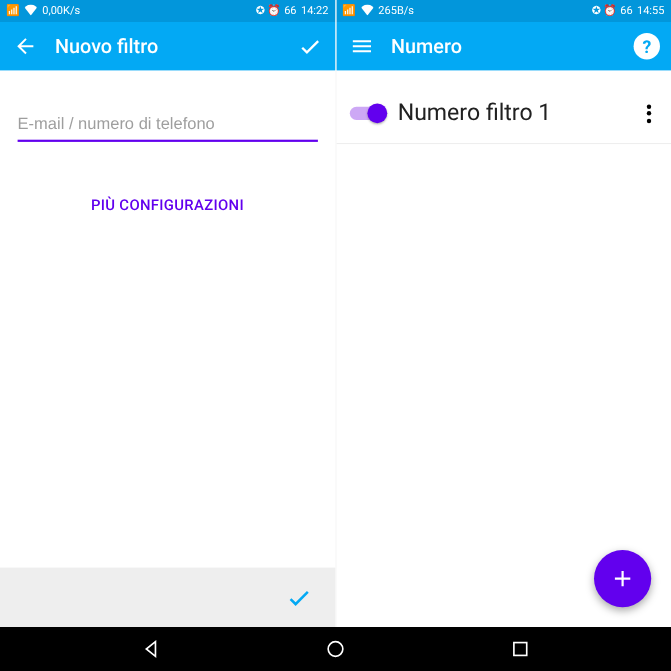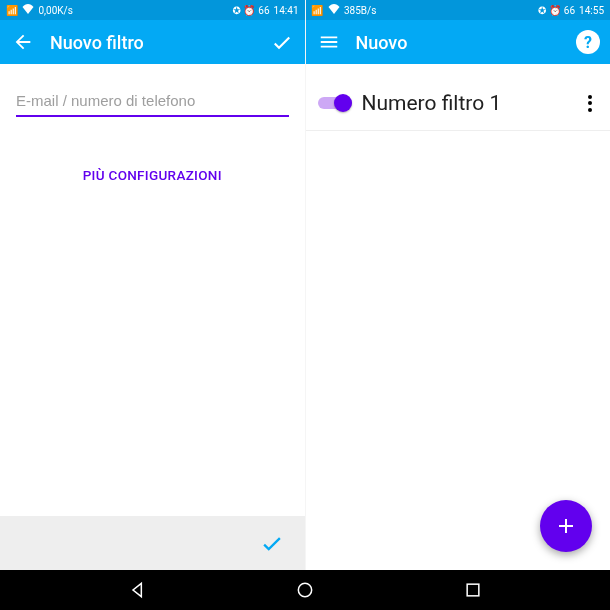--- a/index.html
+++ b/index.html
@@ -82,21 +82,21 @@
   .body-left {
     flex: 1;
     display: flex;
     flex-direction: column;
     padding: 18px 16px 0 16px;
     font-size: 14px;
     color: #555;
     min-height: 0;
   }
   .instruction { line-height: 1.35; color: #616161; }
-  .input-wrap { margin-top: 4px; position: relative; }
+  .input-wrap { margin-top: 16px; position: relative; }
   .text-input {
     width: 100%;
     border: none;
     border-bottom: 2px solid #6200ee;
     padding: 6px 0 6px 0;
     font-size: 15px;
     outline: none;
     background: transparent;
     color: #000;
   }
@@ -227,21 +227,21 @@
         <span>📶</span>
         <span>
           <svg width="12" height="10" viewBox="0 0 24 20">
               <path fill="#fff" d="M12 20L1 6C4 2 8 0 12 0s8 2 11 6z"></path>
             </svg>
         </span>
         <span>0,00K/s</span>
       </div>
       <div class="status-right">
         <span>✪ ⏰ 66</span>
-        <span>14:41</span>
+        <span>14:22</span>
       </div>
     </div>
 
     <div class="app-bar">
       <div class="icon-btn">
         <svg width="22" height="22" viewBox="0 0 24 24">
             <path fill="#fff" d="M20 11H7.8l5.6-5.6L12 4l-8 8 8 8 1.4-1.4L7.8 13H20z"></path>
           </svg>
       </div>
       <div class="title">Nuovo filtro</div>
@@ -273,35 +273,35 @@
   <div class="screen">
 
     <div class="status-bar">
       <div class="status-left">
         <span>📶</span>
         <span>
           <svg width="12" height="10" viewBox="0 0 24 20">
               <path fill="#fff" d="M12 20L1 6C4 2 8 0 12 0s8 2 11 6z"></path>
             </svg>
         </span>
-        <span>385B/s</span>
+        <span>265B/s</span>
       </div>
       <div class="status-right">
         <span>✪ ⏰ 66</span>
         <span>14:55</span>
       </div>
     </div>
 
     <div class="app-bar">
       <div class="icon-btn">
         <svg width="22" height="22" viewBox="0 0 24 24">
             <path fill="#fff" d="M3 6h18v2H3zM3 11h18v2H3zM3 16h18v2H3z"></path>
           </svg>
       </div>
-      <div class="title">Nuovo</div>
+      <div class="title">Numero</div>
       <div class="help-circle">?</div>
     </div>
 
     <div class="body-right">
       <div class="filter-row">
         <div class="switch">
           <div class="switch-track"></div>
           <div class="switch-thumb"></div>
         </div>
         <div class="filter-label">Numero filtro 1</div>

